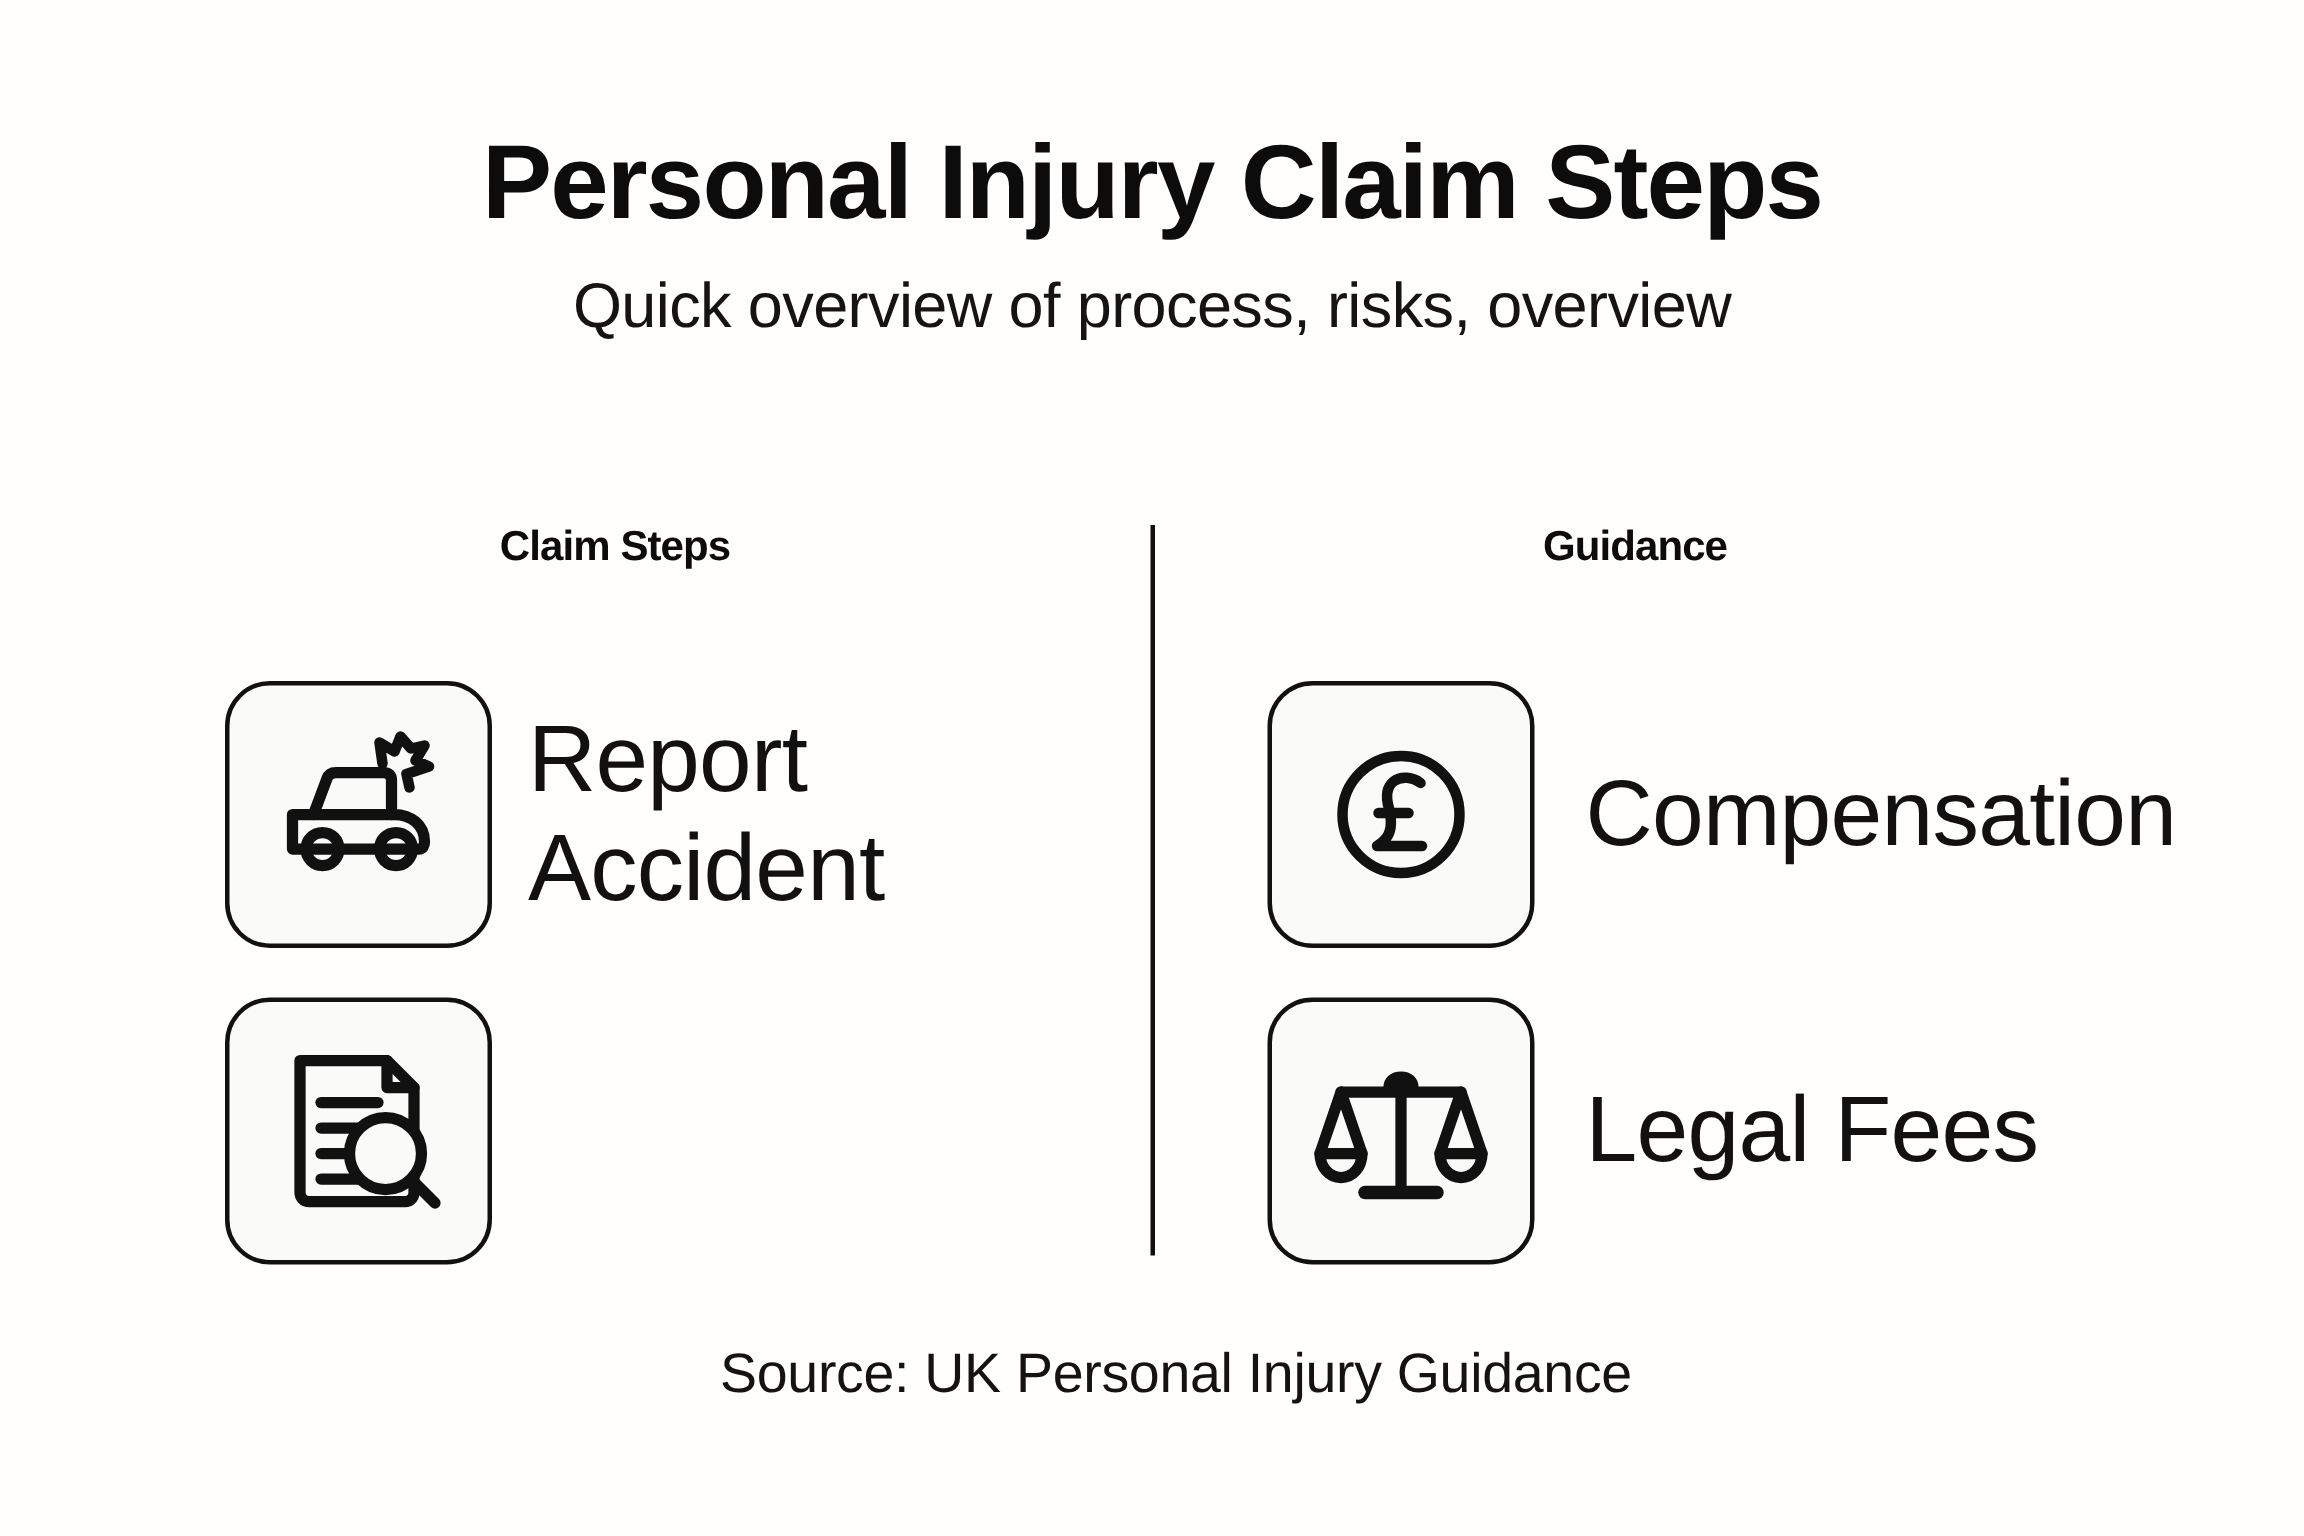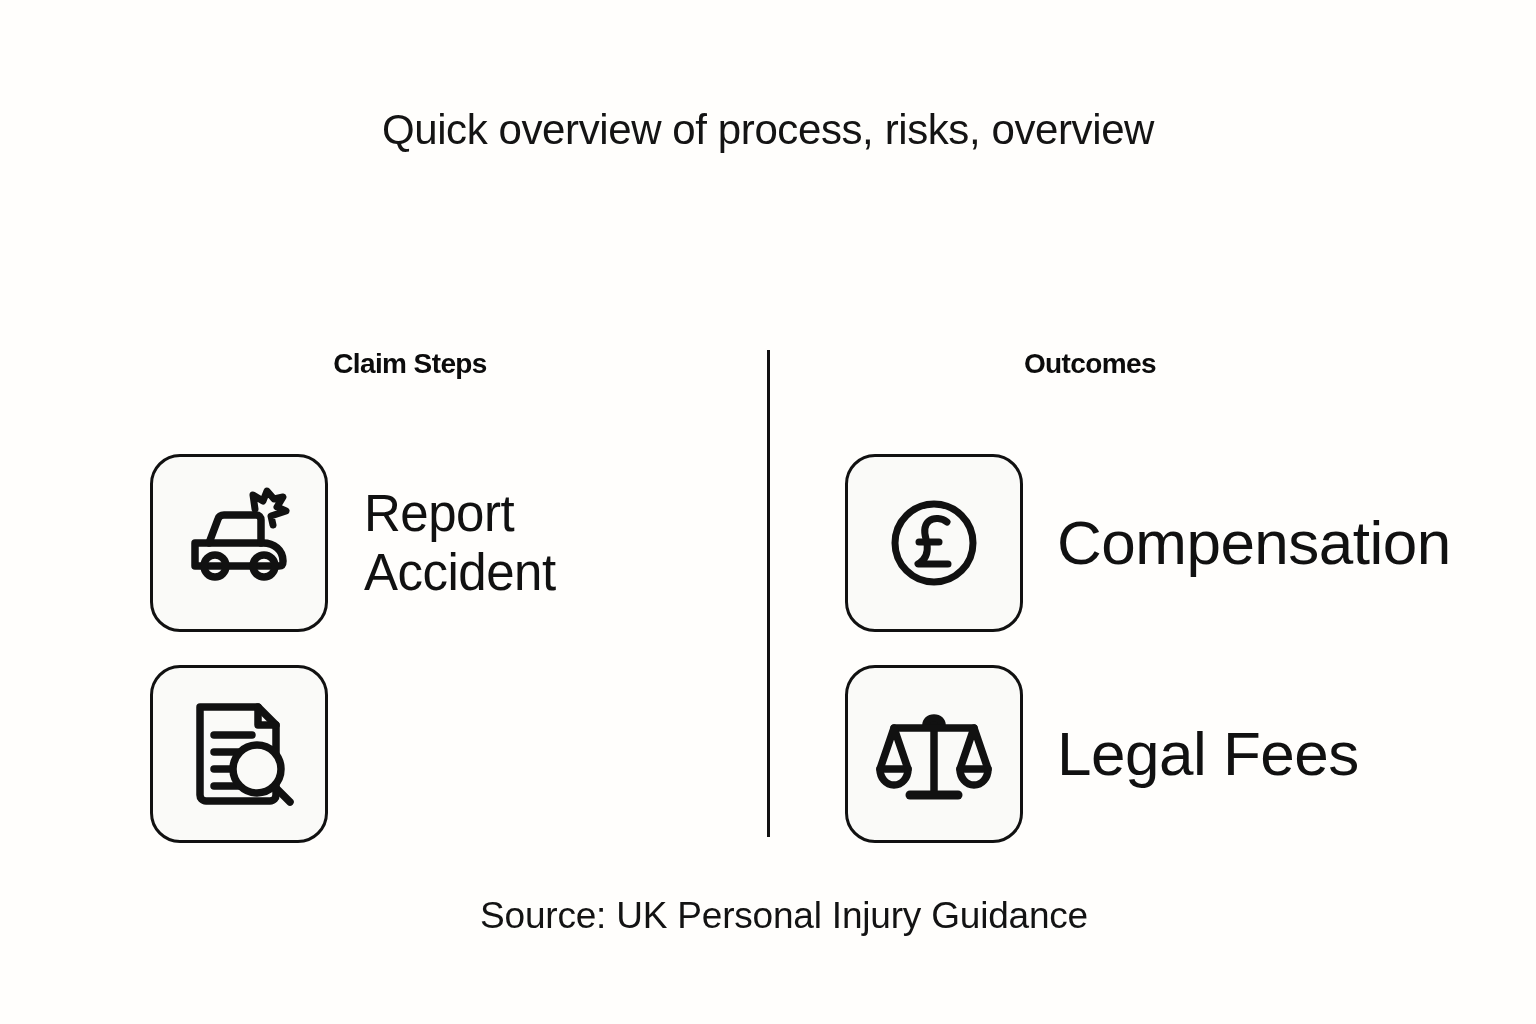--- a/index.html
+++ b/index.html
@@ -108,26 +108,26 @@
     border-radius: 30px;
     background: #fafaf8;
     box-sizing: border-box;
     display: flex;
     align-items: center;
     justify-content: center;
   }
   .tile svg { display: block; }
 
   .row-label {
-    font-size: 51px;
+    font-size: 63px;
     font-weight: 400;
     letter-spacing: -0.5px;
     line-height: 1.16;
     color: #111111;
-    margin-left: 36px;
+    margin-left: 24px;
     white-space: pre-line;
   }
   .column.right .row-label {
     margin-left: 34px;
     font-size: 62px;
     white-space: nowrap;
   }
 
   
   .footer {
@@ -141,20 +141,21 @@
     letter-spacing: -0.2px;
     color: #131313;
   }
 </style>
 </head>
 <body>
 
 <div class="page">
 
   <div class="header">
+    <h1 class="title">Personal Injury Claim Steps</h1>
     <p class="subtitle">Quick overview of process, risks, overview</p>
   </div>
 
   <div class="columns">
 
     <div class="divider"></div>
 
     <div class="column left">
       <h2 class="col-heading">Claim Steps</h2>
 
@@ -197,21 +198,21 @@
                 <path d="M95 92 L110 107"></path>
               </svg>
             </span>
           </div>
         </div>
 
       </div>
     </div>
 
     <div class="column right">
-      <h2 class="col-heading">Outcomes</h2>
+      <h2 class="col-heading">Guidance</h2>
 
       <div class="rows">
 
         <div class="row">
           <div class="tile">
             <span>
               <svg width="112" height="112" viewBox="0 0 112 112" fill="none" stroke="#111111" stroke-width="7" stroke-linecap="round" stroke-linejoin="round">
                 <circle cx="56" cy="56" r="39"></circle>
 
                 <path d="M69 35 C64 31 56 30 51 34 C46 38 46 45 48 52 C50 60 50 68 45 73 C42 76 40 77 40 77 L70 77" stroke-width="7"></path>

